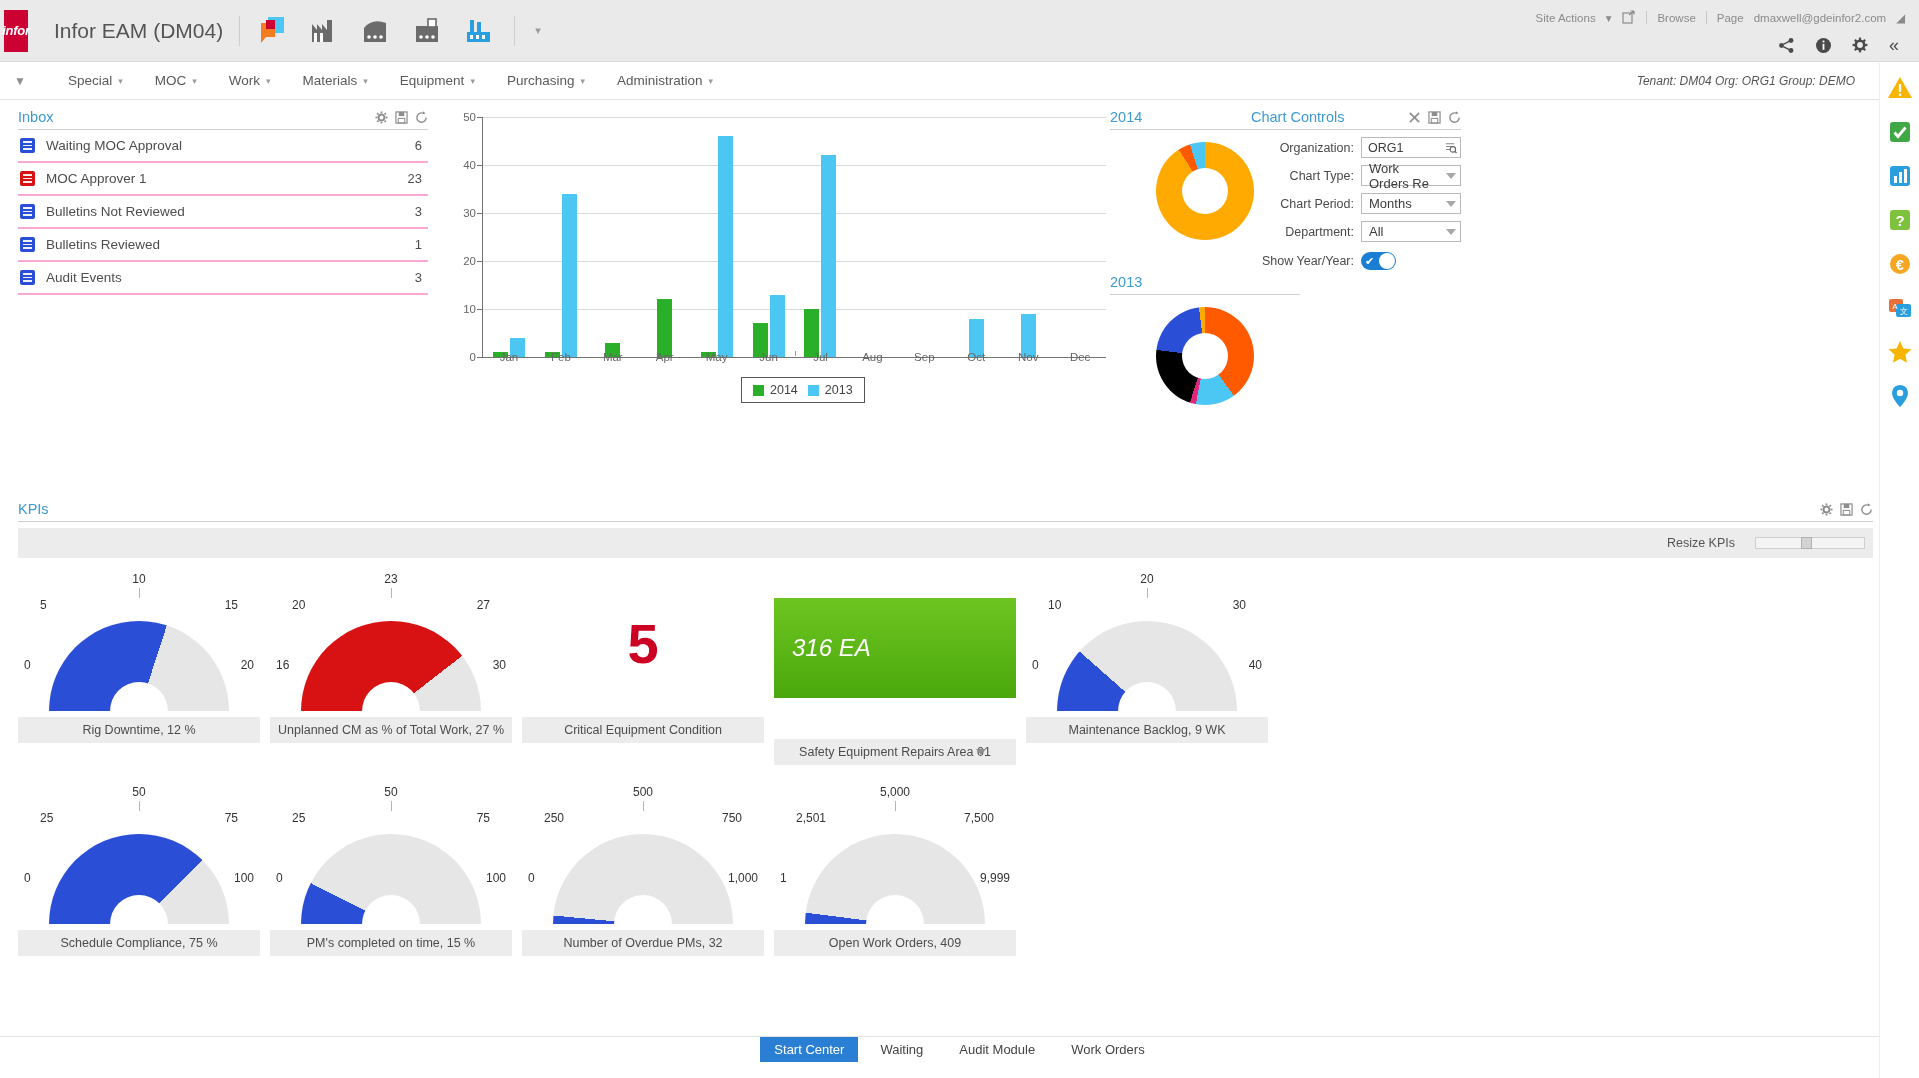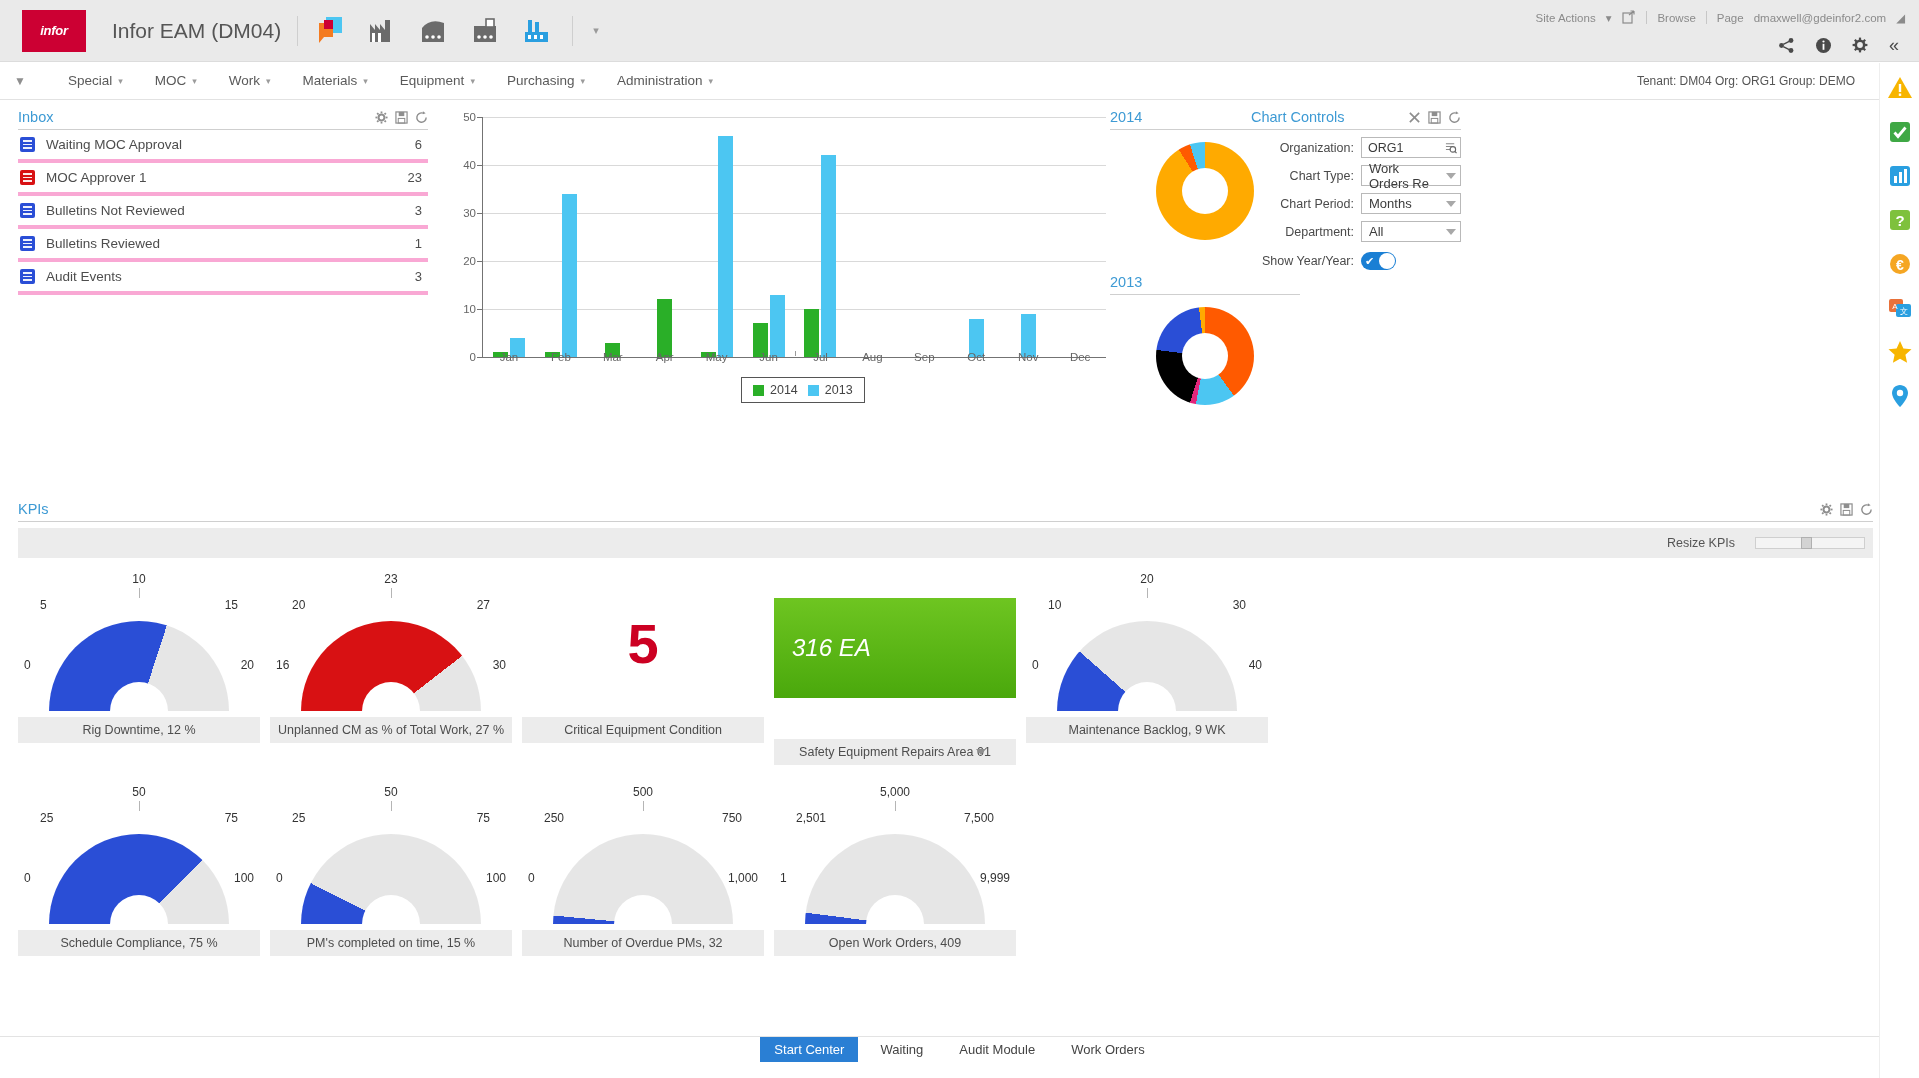--- a/index.html
+++ b/index.html
@@ -10,21 +10,21 @@
     color:#444;
     background:#ffffff;
   }
 
   
   .topbar {
     height:62px; background:#eaeaea; display:flex; align-items:center;
     position:relative; border-bottom:1px solid #dcdcdc;
   }
   .infor-logo {
-    width:64px; height:42px; background:#cc0033; color:#fff; margin-left:22px;
+    width:24px; height:42px; background:#cc0033; color:#fff; margin-left:4px;
     display:flex; align-items:center; justify-content:center;
     font-size:13px; font-style:italic; font-weight:bold; letter-spacing:-0.3px;
   }
   .app-title { font-size:21px; color:#555; margin-left:26px; font-weight:normal; white-space:nowrap;}
   .vsep { width:1px; height:30px; background:#cfcfcf; margin:0 16px; }
   .appicons { display:flex; align-items:center; gap:18px; }
   .appicon { width:34px; height:30px; display:block; }
   .caret-btn { color:#9a9a9a; font-size:11px; margin-left:4px; cursor:pointer; }
 
   .topright {
@@ -43,21 +43,21 @@
     border-bottom:1px solid #e2e2e2; position:relative;
   }
   .menu-caret { margin-left:14px; margin-right:26px; color:#8f8f8f; font-size:12px; cursor:pointer; }
   .menu-item {
     display:flex; align-items:center; gap:6px; padding:12px 16px; height:38px;
     color:#5a5a5a; font-size:13.5px; cursor:pointer; white-space:nowrap;
   }
   .menu-item .mc { font-size:9px; color:#9b9b9b; }
   .tenant {
     position:absolute; right:64px; top:50%; transform:translateY(-50%);
-    font-size:12px; color:#555; white-space:nowrap;
+    font-style:italic; font-size:12px; color:#555; white-space:nowrap;
   }
 
   
   .rail {
     position:absolute; right:0; top:63px; width:40px; bottom:0;
     background:#fff; border-left:1px solid #eee;
     display:flex; flex-direction:column; align-items:center; padding-top:12px; gap:18px;
     z-index:5;
   }
   .rail-ico { width:26px; height:26px; cursor:pointer; display:block; }
@@ -80,21 +80,21 @@
     background:#ececec; height:34px; display:flex; align-items:center; padding:0 10px; margin-top:6px;
   }
   .folder-lbl { font-size:13px; color:#4a4a4a; margin-right:10px; }
   .sel {
     background:#fff; border:1px solid #b9b9b9; height:22px; display:flex; align-items:center;
     justify-content:space-between; padding:0 4px 0 7px; font-size:13px; color:#3b3b3b; cursor:pointer;
   }
   .sel .tri { width:0;height:0;border-left:5px solid transparent;border-right:5px solid transparent;border-top:6px solid #a8a8a8; margin-left:8px;}
   .folder-sel { width:145px; }
   .inbox-row {
-    display:flex; align-items:center; height:33px; border-bottom:4px solid #f9a8d4;
+    display:flex; align-items:center; height:33px; border-bottom:2px solid #f9a8d4;
     padding:0 6px 0 2px; cursor:pointer;
   }
   .ibox-ico { width:15px; height:15px; border-radius:2px; margin-right:11px; flex:none;
     display:flex; flex-direction:column; justify-content:center; align-items:center; gap:2px;}
   .ibox-ico i { display:block; width:9px; height:1.5px; background:rgba(255,255,255,.92); }
   .ibox-lbl { flex:1; font-size:13.5px; color:#4d4d4d; }
   .ibox-cnt { font-size:13px; color:#4d4d4d; }
 
   
   .barpanel { position:absolute; left:446px; top:8px; width:660px; }

